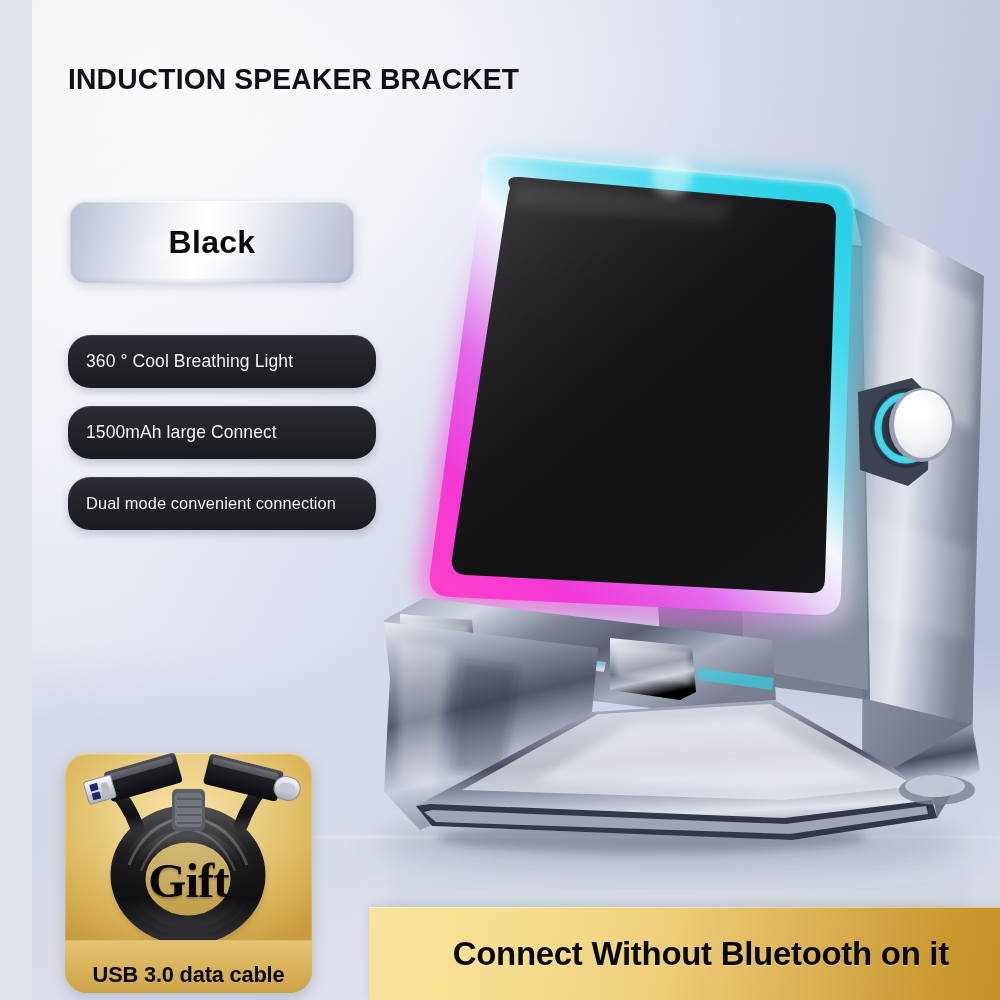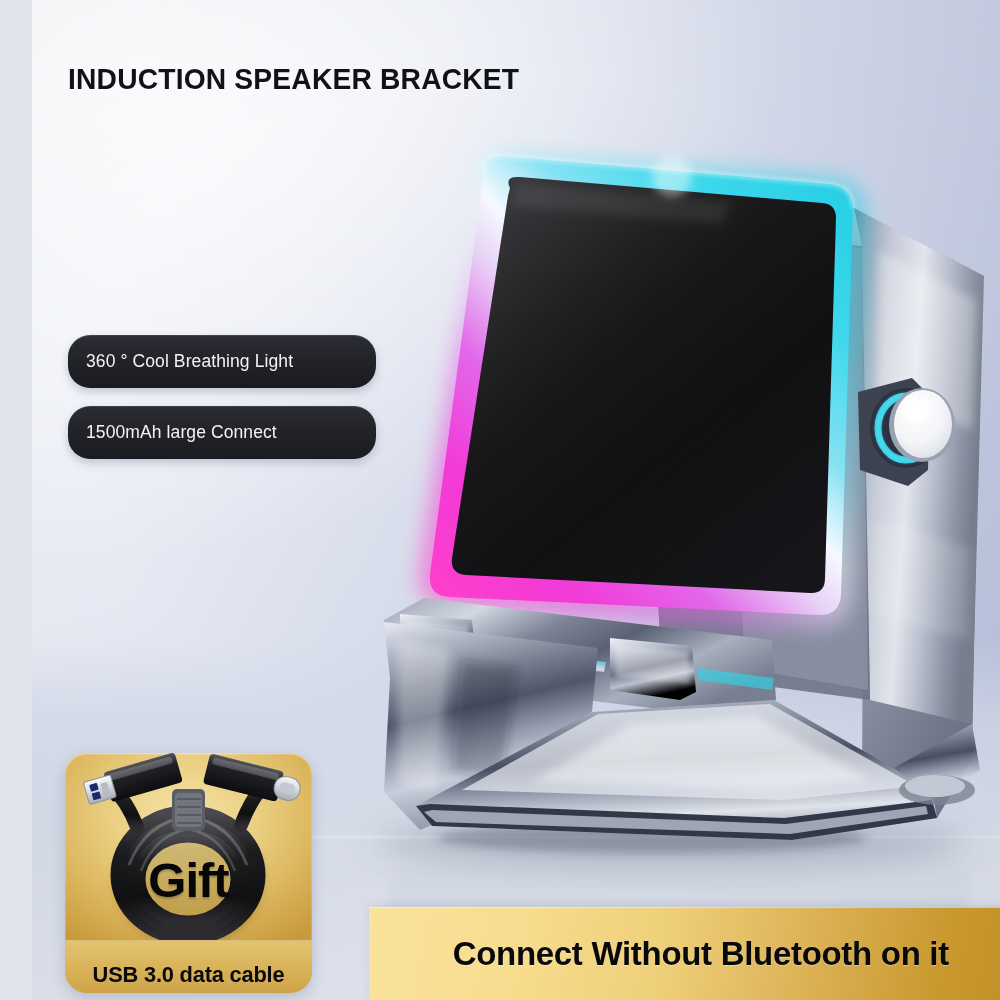--- a/index.html
+++ b/index.html
@@ -99,21 +99,21 @@
   }
   .gift .strip-label{
     position:absolute;left:0;right:0;bottom:5px;text-align:center;
     font-size:22.5px;font-weight:bold;color:#0a0a0c;letter-spacing:-.2px;
     transform:scaleX(.97);
   }
   .gift svg{position:absolute;left:0;top:0;}
   .gift .gift-word{
     position:absolute;left:0;right:0;top:103px;text-align:center;
     font-size:49px;font-weight:bold;color:#07070a;
-    font-family:Liberation Sans, sans-serif;
+    font-family:Liberation Serif, serif;
     letter-spacing:-1px;line-height:1;
     text-shadow:0 2px 2px rgba(0,0,0,.22);
     z-index:5;
   }
 
   
   .banner{
     position:absolute;left:337px;top:907px;width:663px;height:93px;
     background:linear-gradient(100deg,#f9e29b 0%, #f7dd8f 22%, #efd07a 44%, #dcb256 66%, #c9992f 86%, #bf8e26 100%);
     box-shadow:0 -2px 8px rgba(110,120,150,.18), inset 0 1px 0 rgba(255,255,255,.45);
@@ -345,27 +345,34 @@
     <ellipse cx="874" cy="428" rx="28" ry="32" fill="none" stroke="#7ce8f6" stroke-width="3" opacity="0.8" filter="url(#tinyBlur)"></ellipse>
     <ellipse cx="890" cy="425" rx="33" ry="37" fill="#9aa1b0"></ellipse>
     <ellipse cx="891" cy="424" rx="29" ry="34" fill="url(#knobGrad)"></ellipse>
     <ellipse cx="884" cy="410" rx="15" ry="12" fill="rgba(255,255,255,0.9)" filter="url(#tinyBlur)"></ellipse>
 
     <circle cx="640" cy="176" r="20" fill="rgba(255,255,255,0.45)" filter="url(#softBlur)"></circle>
   </svg>
 
   <div class="title">INDUCTION SPEAKER BRACKET</div>
 
+  <div class="color-badge">
+    <div class="glow"></div>
+    <span>Black</span>
+  </div>
 
   <div class="pills">
     <div class="pill">
       <span>360 ° Cool Breathing Light</span>
     </div>
     <div class="pill">
       <span>1500mAh large Connect</span>
+    </div>
+    <div class="pill small">
+      <span>Dual mode convenient connection</span>
     </div>
   </div>
 
   <div class="gift">
     <svg width="247" height="240" viewBox="0 0 247 240">
       <defs>
         <linearGradient id="cableG" x1="0" y1="0" x2="0" y2="1">
           <stop offset="0%" stop-color="#4a4a4e"></stop>
           <stop offset="30%" stop-color="#1d1d20"></stop>
           <stop offset="70%" stop-color="#101012"></stop>

